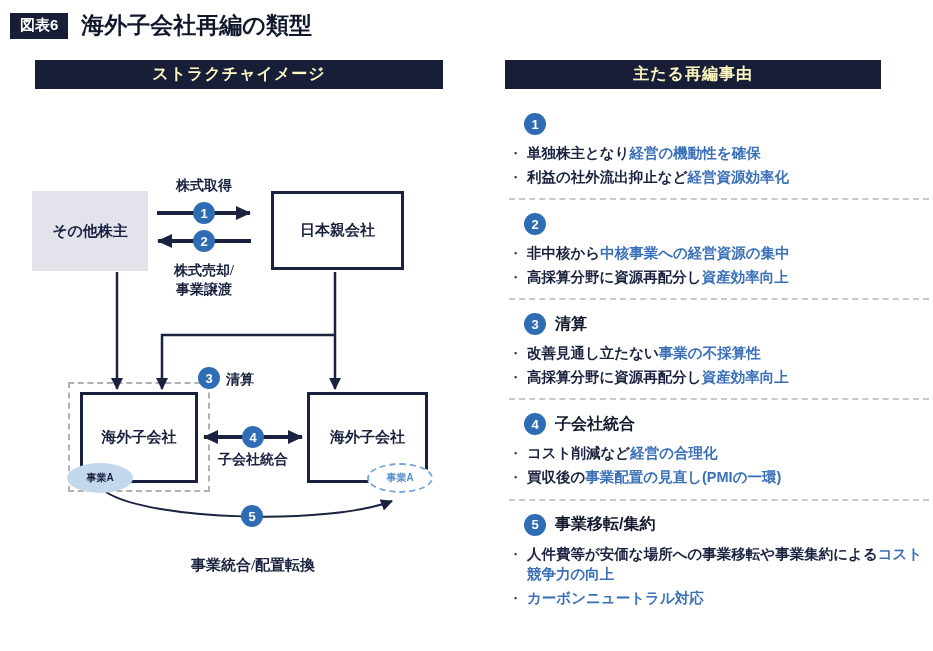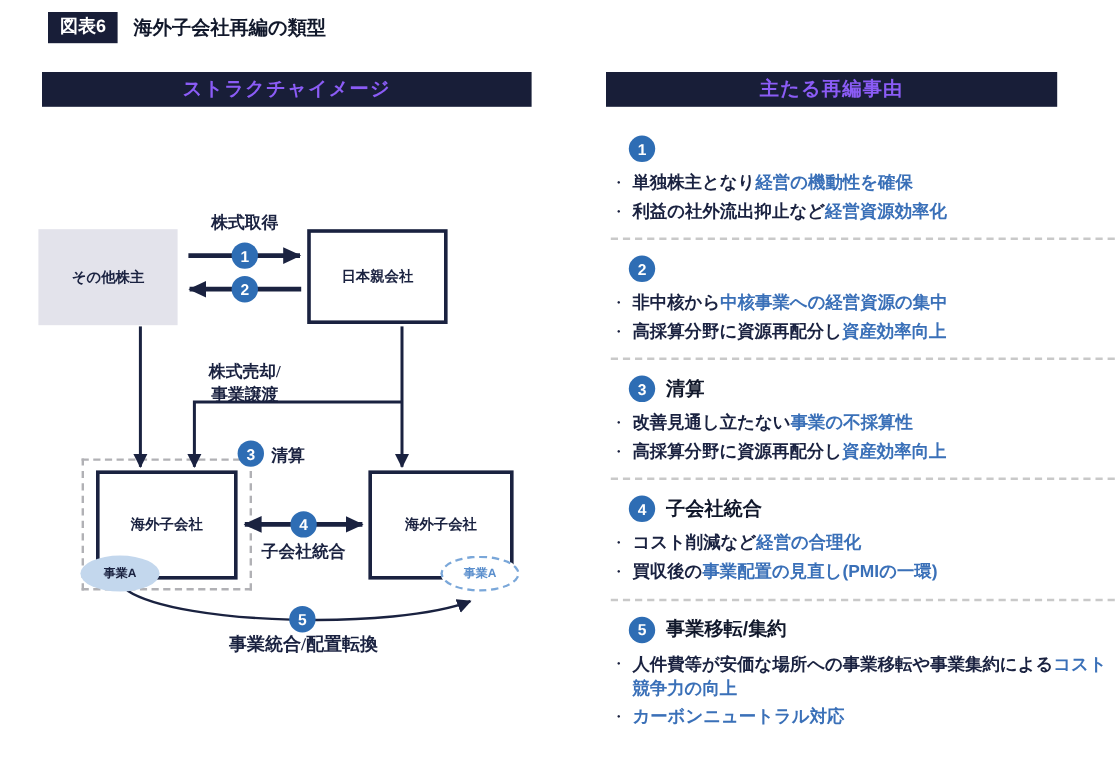--- a/index.html
+++ b/index.html
@@ -5,34 +5,34 @@
   :root{
     --navy:#1a2240; --banner:#181e38; --circle:#2e6db4; --blue:#3a70b8;
     --graybox:#e3e3eb; --lblue:#c3d7ed; --dashblue:#7aa7d9; --sep:#c9c9c9; --white:#ffffff;
   }
   *{box-sizing:border-box; margin:0; padding:0;}
   html,body{width:933px; height:651px; overflow:hidden; background:#fff;
     font-family:"Liberation Sans","DejaVu Sans",sans-serif; color:var(--navy);}
 
   
   .fig-header{position:absolute; left:10px; top:10px; display:flex; align-items:center; gap:13px;}
-  .fig-badge{background:var(--banner); color:#fff; font-weight:bold; font-size:15px; padding:3px 10px 4px;margin-left:30px;}
-  .fig-title{font-weight:bold; font-size:16px; color:#11182b;}
+  .fig-badge{background:var(--banner); color:#fff; font-weight:bold; font-size:15px; padding:3px 10px 4px;}
+  .fig-title{font-weight:bold; font-size:23px; color:#11182b;}
 
   
-  .banner{position:absolute; top:60px; height:29px; background:var(--banner); color:#8b5cf6;
+  .banner{position:absolute; top:60px; height:29px; background:var(--banner); color:#fef9c3;
     font-weight:bold; font-size:16px; display:flex; align-items:center; justify-content:center; letter-spacing:1px;}
   .banner.left{left:35px; width:408px;}
   .banner.right{left:505px; width:376px;}
 
   
   .dbox{position:absolute; display:flex; align-items:center; justify-content:center;
-    font-weight:bold; font-size:12px; color:var(--navy); background:#fff; z-index:3;}
+    font-weight:bold; font-size:15px; color:var(--navy); background:#fff; z-index:3;}
   .box-other{left:32px; top:191px; width:116px; height:80px; background:var(--graybox);}
-  .box-parent{left:256px; top:191px; width:117px; height:79px; border:3px solid var(--navy);}
+  .box-parent{left:271px; top:191px; width:133px; height:79px; border:3px solid var(--navy);}
   .box-sub-left{left:80px; top:392px; width:118px; height:91px; border:3px solid var(--navy);}
   .box-sub-right{left:307px; top:392px; width:121px; height:91px; border:3px solid var(--navy);}
   .dashed-rect{position:absolute; left:68px; top:382px; width:142px; height:110px;
     border:2px dashed #b1b1b5; z-index:1;}
 
   svg.connectors{position:absolute; left:0; top:0; z-index:2;}
 
   .ellipse{position:absolute; width:66px; height:30px; border-radius:50%;
     display:flex; align-items:center; justify-content:center; font-weight:bold; font-size:10px; z-index:4;}
   .ellipse.solid{left:67px; top:463px; background:var(--lblue); color:var(--navy);}
@@ -97,27 +97,27 @@
 <div class="ellipse solid">事業A</div>
 <div class="ellipse dashed">事業A</div>
 
 <div class="numcircle dstep" style="left:193px; top:202px;">1</div>
 <div class="numcircle dstep" style="left:193px; top:230px;">2</div>
 <div class="numcircle dstep" style="left:198px; top:367px;">3</div>
 <div class="numcircle dstep" style="left:242px; top:426px;">4</div>
 <div class="numcircle dstep" style="left:241px; top:505px;">5</div>
 
 <div class="dlabel center" style="left:204px; top:177px;">株式取得</div>
-<div class="dlabel center" style="left:204px; top:262px;margin-top:40px;">
+<div class="dlabel center" style="left:204px; top:262px;">
   <span class="ln">株式売却/</span>
   <span class="ln">事業譲渡</span>
 </div>
 <div class="dlabel" style="left:226px; top:371px;">清算</div>
 <div class="dlabel center" style="left:253px; top:451px;">子会社統合</div>
-<div class="dlabel center" style="left:253px; top:528px; font-size:15px;">事業統合/配置転換</div>
+<div class="dlabel center" style="left:253px; top:556px; font-size:15px;">事業統合/配置転換</div>
 
 <div class="sections" id="sections">
     <div class="section">
       <div class="sec-head">
         <span class="numcircle">1</span>
       </div>
       <div class="bullet">
         <span class="dot">・</span>
         <span class="btext"><span class="dark">単独株主となり</span><span class="blue">経営の機動性を確保</span></span>
       </div>

